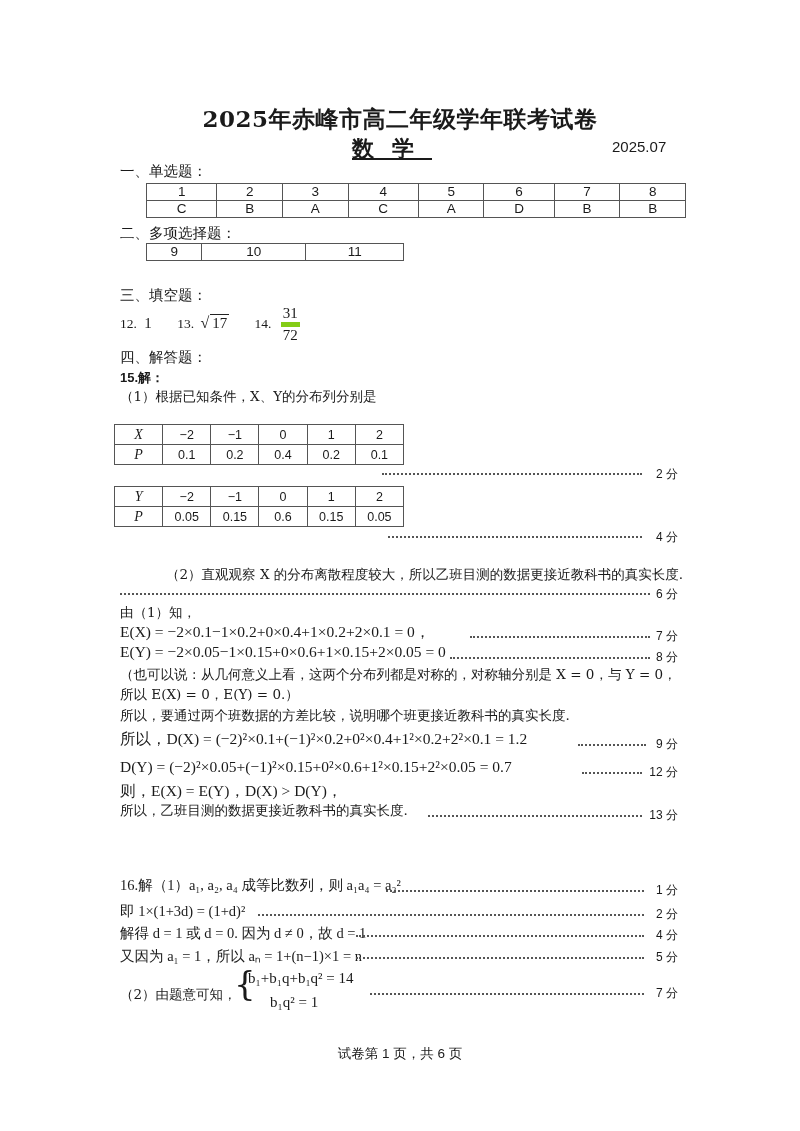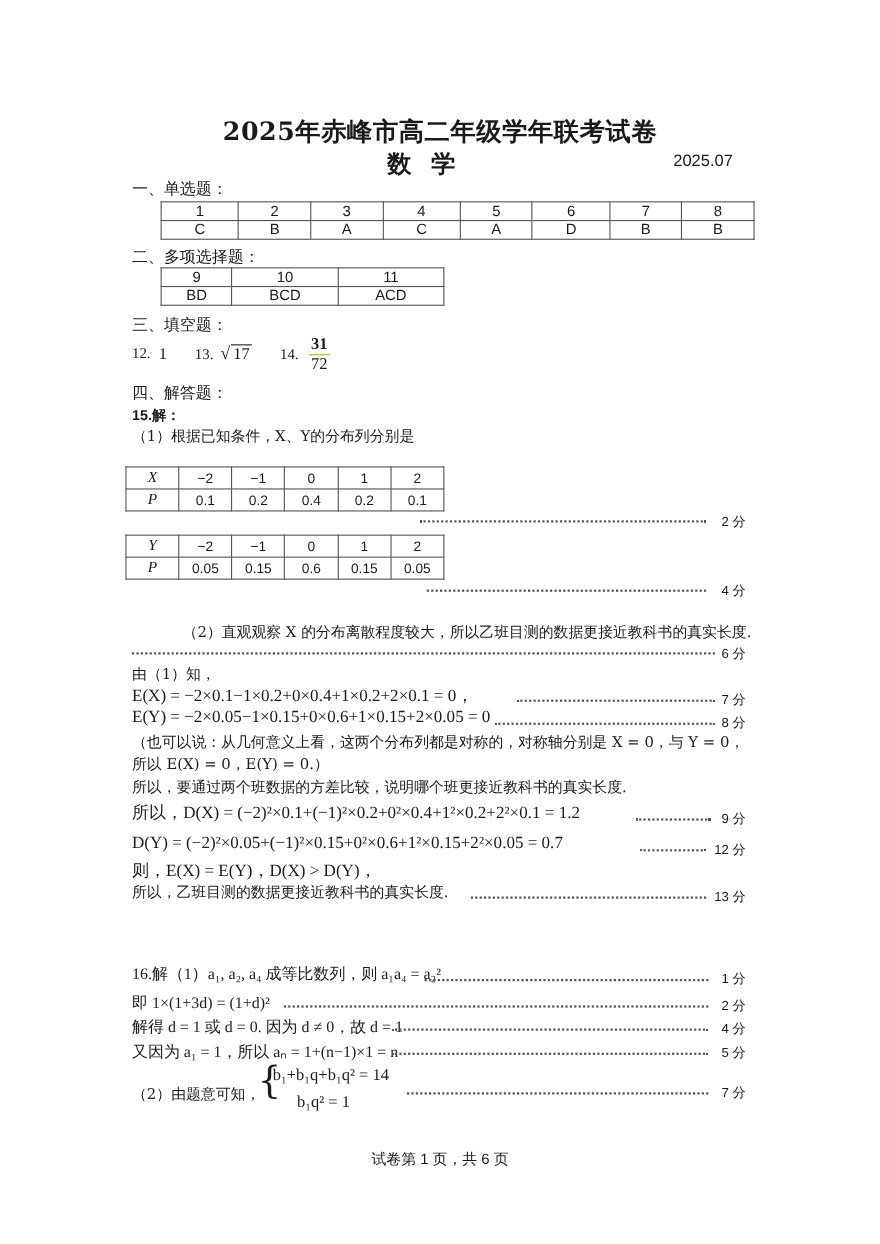--- a/index.html
+++ b/index.html
@@ -1,27 +1,27 @@
 <!DOCTYPE html>
 <html><head>
 <meta charset="utf-8">
 <style>
   html, body { margin:0; padding:0; background:#ffffff; }
   body { width:800px; height:1131px; position:relative; overflow:hidden;
          font-family:"DejaVu Serif","Liberation Serif",serif; color:#1a1a1a; }
   .abs { position:absolute; }
   .title { left:0; width:800px; top:104px; text-align:center; font-size:23px; font-weight:bold; letter-spacing:0.5px; }
-  .subject { left:0; width:784px; top:134px; text-align:center; font-size:22px; font-weight:bold; letter-spacing:18px; }
+  .subject { left:0; width:784px; top:134px; text-align:center; font-size:22px; font-weight:bold; letter-spacing:18px;text-decoration:underline; }
   .date { left:612px; top:138px; font-size:15px; font-family:"Liberation Sans",sans-serif; }
   .sec { font-size:14.5px; }
   table.ans { border-collapse:collapse; font-family:"Liberation Sans",sans-serif; font-size:13.5px; }
   table.ans td { border:1px solid #555; text-align:center; height:16px; padding:0; line-height:16px; }
   .fill { top:305px; left:120px; font-size:13.5px; font-family:"Liberation Serif",serif; }
   .frac { display:inline-block; vertical-align:middle; text-align:center; line-height:17px; margin-left:6px; }
-  .frac .num { border-bottom:1px solid #84cc16; padding:0 2px; display:block;font-weight:bold; }
+  .frac .num { border-bottom:5px solid #84cc16; padding:0 2px; display:block; }
   .sqrt { display:inline-block; border-top:1px solid #222; padding:0 2px; margin-left:1px; }
   table.dist { border-collapse:collapse; font-family:"Liberation Sans",sans-serif; font-size:12.5px; }
   table.dist td { border:1px solid #555; width:42px; height:19px; text-align:center; padding:0; }
   table.dist td.h { font-family:"Liberation Serif",serif; font-style:italic; font-size:14px; }
   .line { font-size:13.5px; white-space:nowrap; }
   .math { font-family:"Liberation Serif",serif; font-style:normal; font-size:15.5px; }
   .score { position:absolute; right:122px; font-size:12px; font-family:"Liberation Sans",sans-serif; white-space:nowrap; }
   .dots { position:absolute; border-bottom:2px dotted #555; height:0; }
   .brace { font-size:34px; font-weight:200; line-height:30px; }
   .footer { left:0; width:800px; top:1045px; text-align:center; font-size:13.5px; font-family:"Liberation Sans",sans-serif; }
@@ -59,25 +59,20 @@
 </tbody>
   </table>
 
 <div class="abs sec" style="left:120px;top:224px;">二、多项选择题：</div>
 <table class="abs ans" style="left:146px;top:243px;width:258px;">
   <tbody>
       <tr>
     <td>9</td>
     <td>10</td>
     <td>11</td>
-  </tr>
-  <tr>
-    <td>BD</td>
-    <td>BCD</td>
-    <td>ACD</td>
   </tr>
 </tbody>
   </table>
 
 <div class="abs sec" style="left:120px;top:286px;">三、填空题：</div>
 <div class="abs fill">
   <span>12.</span>
   <span style="margin-left:4px;font-size:15px;">1</span>
   <span style="margin-left:22px;">13.</span>
   <span style="font-size:16px;margin-left:3px;">√</span><span class="sqrt" style="font-size:15px;">17</span>

